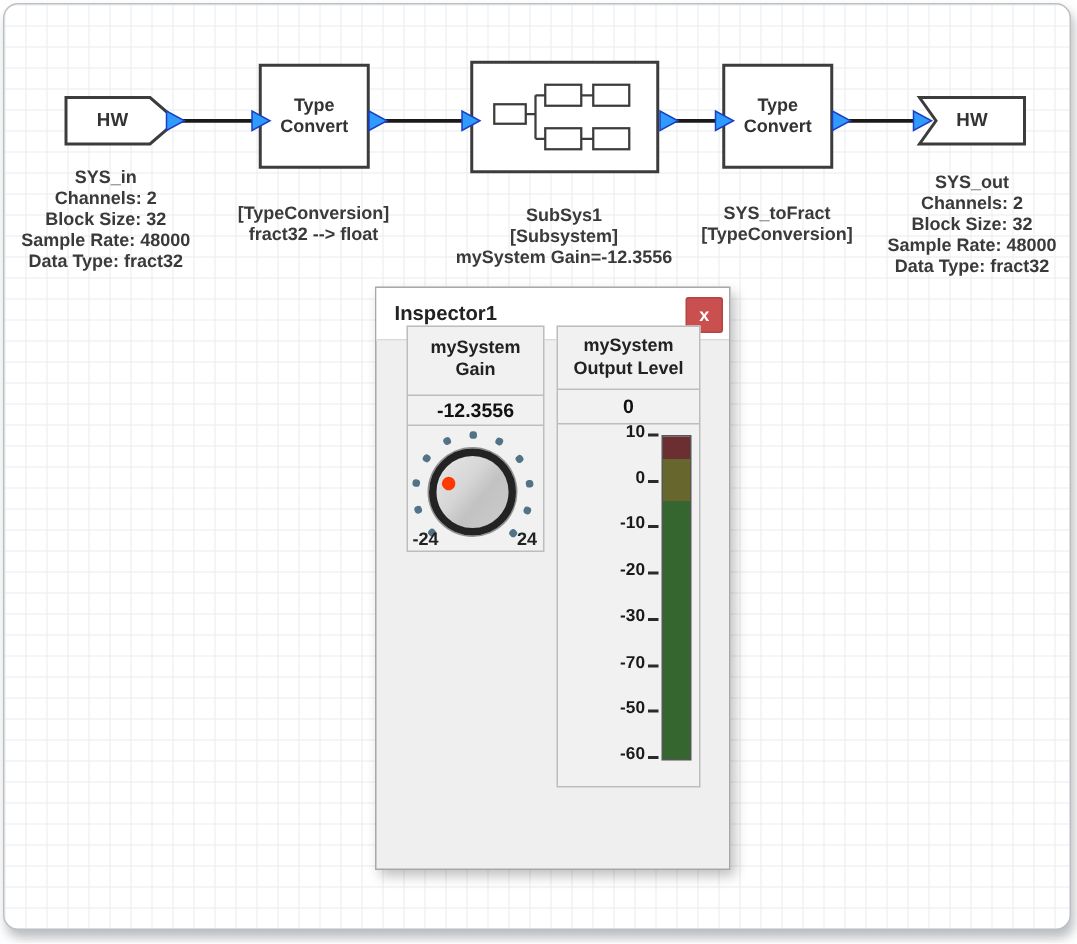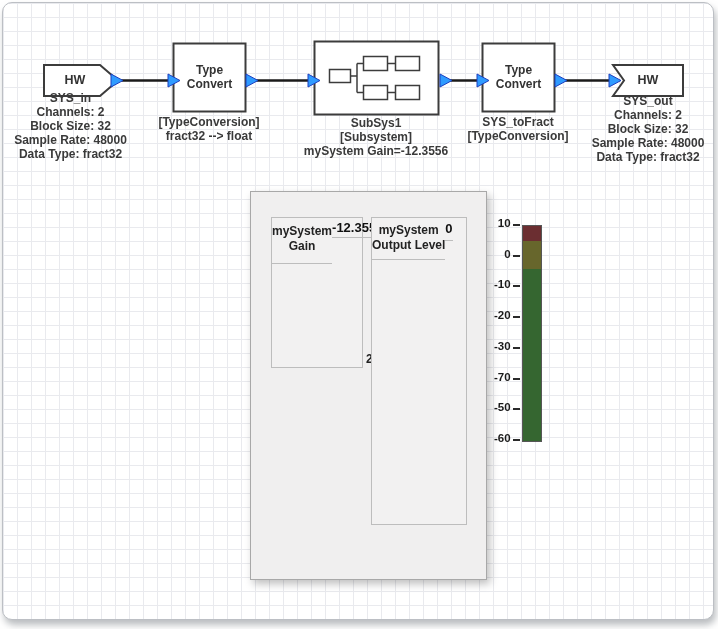--- a/index.html
+++ b/index.html
@@ -8,37 +8,37 @@
     border:1px solid #bcbfc4;border-radius:10px;overflow:hidden;
     background-color:#ffffff;
     background-image:linear-gradient(to right,#e9eaee 1px,transparent 1px),
                      linear-gradient(to bottom,#e9eaee 1px,transparent 1px);
     background-size:14px 14px;
     box-shadow:2px 5px 7px rgba(130,134,140,.55);
   }
   .abs{position:absolute;}
   .blocklabel{position:absolute;text-align:center;font-weight:bold;color:#333;}
   .caption{position:absolute;text-align:center;font-weight:bold;color:#3a3a3a;
-           font-size:12px;line-height:14px;}
+           font-size:12px;line-height:14px;margin-top:20px;}
   
   .inspector{
     position:absolute;left:247px;top:188px;width:237px;height:389px;
     background:#f0efef;border:1px solid #a8a8a8;box-sizing:border-box;
     box-shadow:3px 4px 8px rgba(0,0,0,.25);
   }
   .titlebar{position:relative;height:34px;background:#ffffff;border-bottom:1px solid #d9d9d9;}
   .title{position:absolute;left:12px;top:9px;font-size:13.5px;font-weight:bold;color:#222;}
   .closebtn{
     position:absolute;top:6px;right:4px;width:25px;height:24px;
     background:#c9504e;border:1px solid #b24442;border-radius:2px;
     color:#fff;font-size:12px;font-weight:bold;text-align:center;line-height:22px;
     cursor:pointer;box-sizing:border-box;
   }
   .panel{position:absolute;border:1px solid #bdbdbd;background:#f2f1f1;box-sizing:border-box;
-         display:flex;}
+         display:flex;flex-direction:column;}
   .panel-gain{left:20px;top:25px;width:92px;height:151px;}
   .panel-meter{left:120px;top:25px;width:96px;height:308px;}
   .phead{border-bottom:1px solid #bdbdbd;text-align:center;font-size:12px;font-weight:600;
          color:#222;line-height:15px;padding-top:6px;box-sizing:border-box;}
   .phead-gain{height:46px;}
   .phead-meter{height:42px;padding-top:5px;}
   .pvalue{border-bottom:1px solid #bdbdbd;text-align:center;font-size:13px;font-weight:bold;
           color:#111;box-sizing:border-box;}
   .pvalue-gain{height:20px;line-height:19px;}
   .pvalue-meter{height:23px;line-height:22px;}
@@ -150,20 +150,24 @@
   </div>
   <div class="caption" style="left:570px;top:91px;width:150px;">
     <div>SYS_out</div>
     <div>Channels: 2</div>
     <div>Block Size: 32</div>
     <div>Sample Rate: 48000</div>
     <div>Data Type: fract32</div>
   </div>
 
   <div class="inspector">
+    <div class="titlebar">
+      <div class="title">Inspector1</div>
+      <div class="closebtn">x</div>
+    </div>
 
     <div class="panel panel-gain">
       <div class="phead phead-gain">
         <div>mySystem</div>
         <div>Gain</div>
       </div>
       <div class="pvalue pvalue-gain">-12.3556</div>
       <div class="knobzone">
         <span class="kdot k0"></span>
         <span class="kdot k1"></span>

